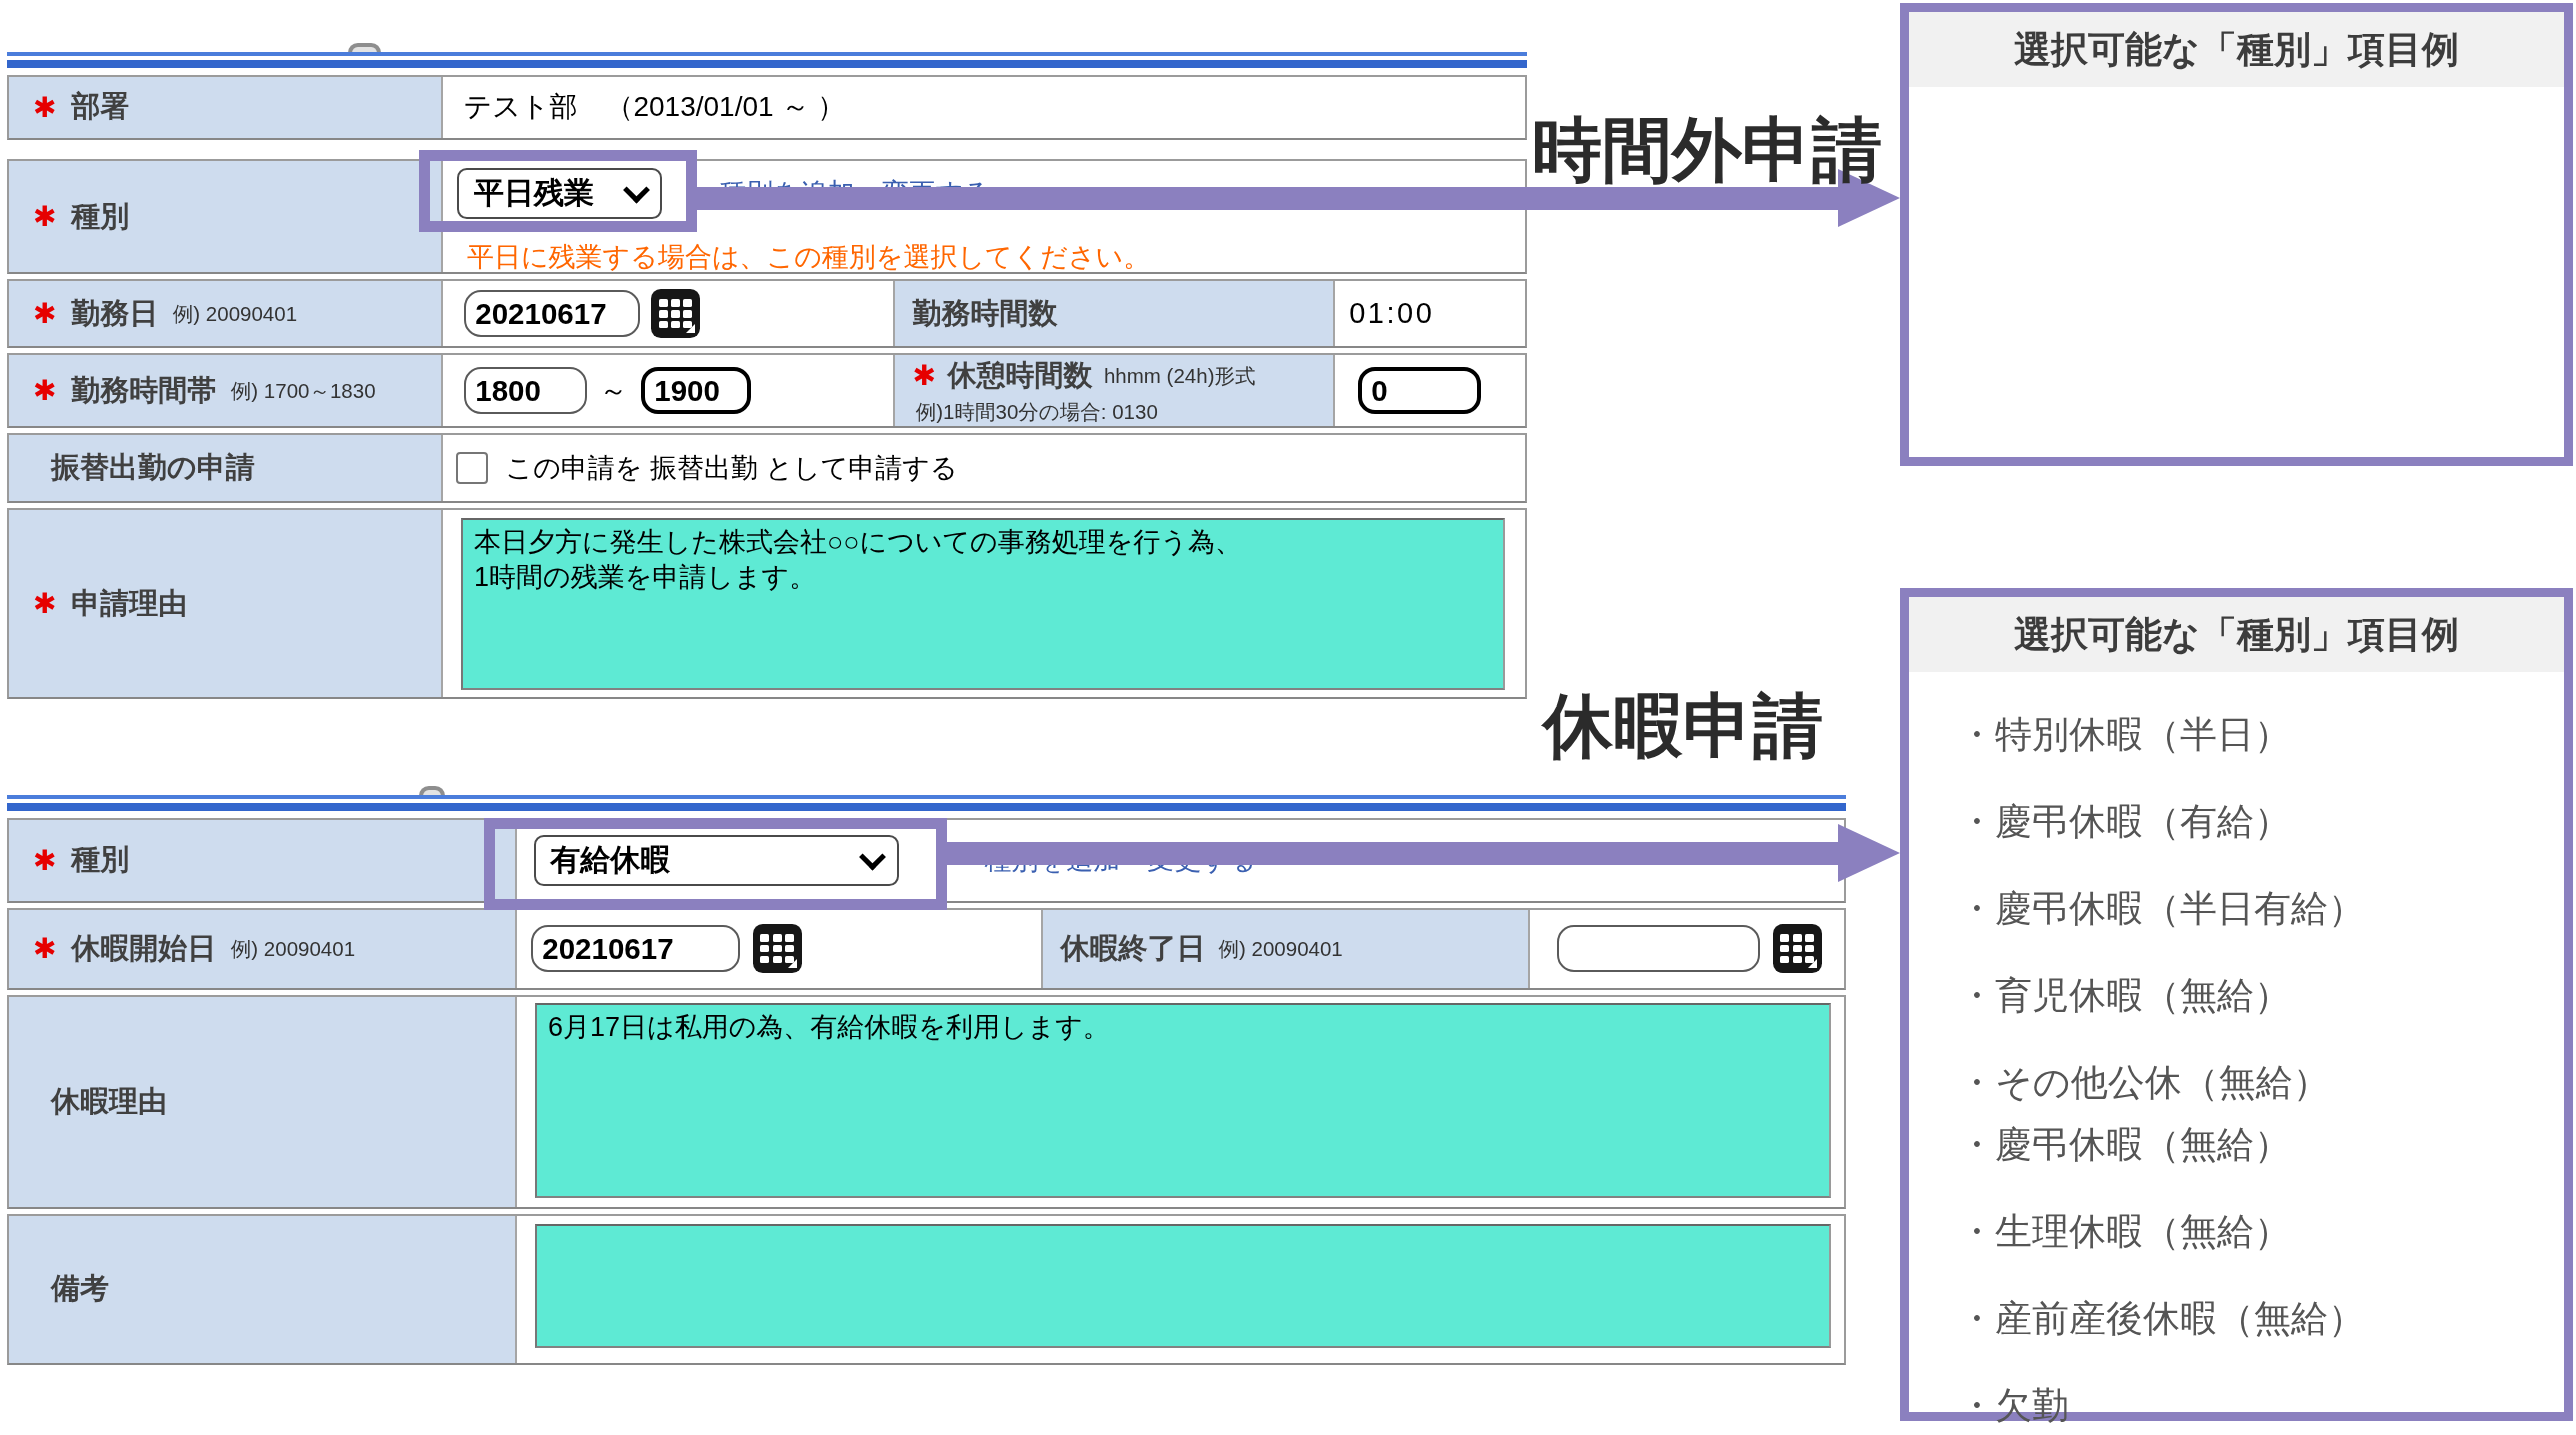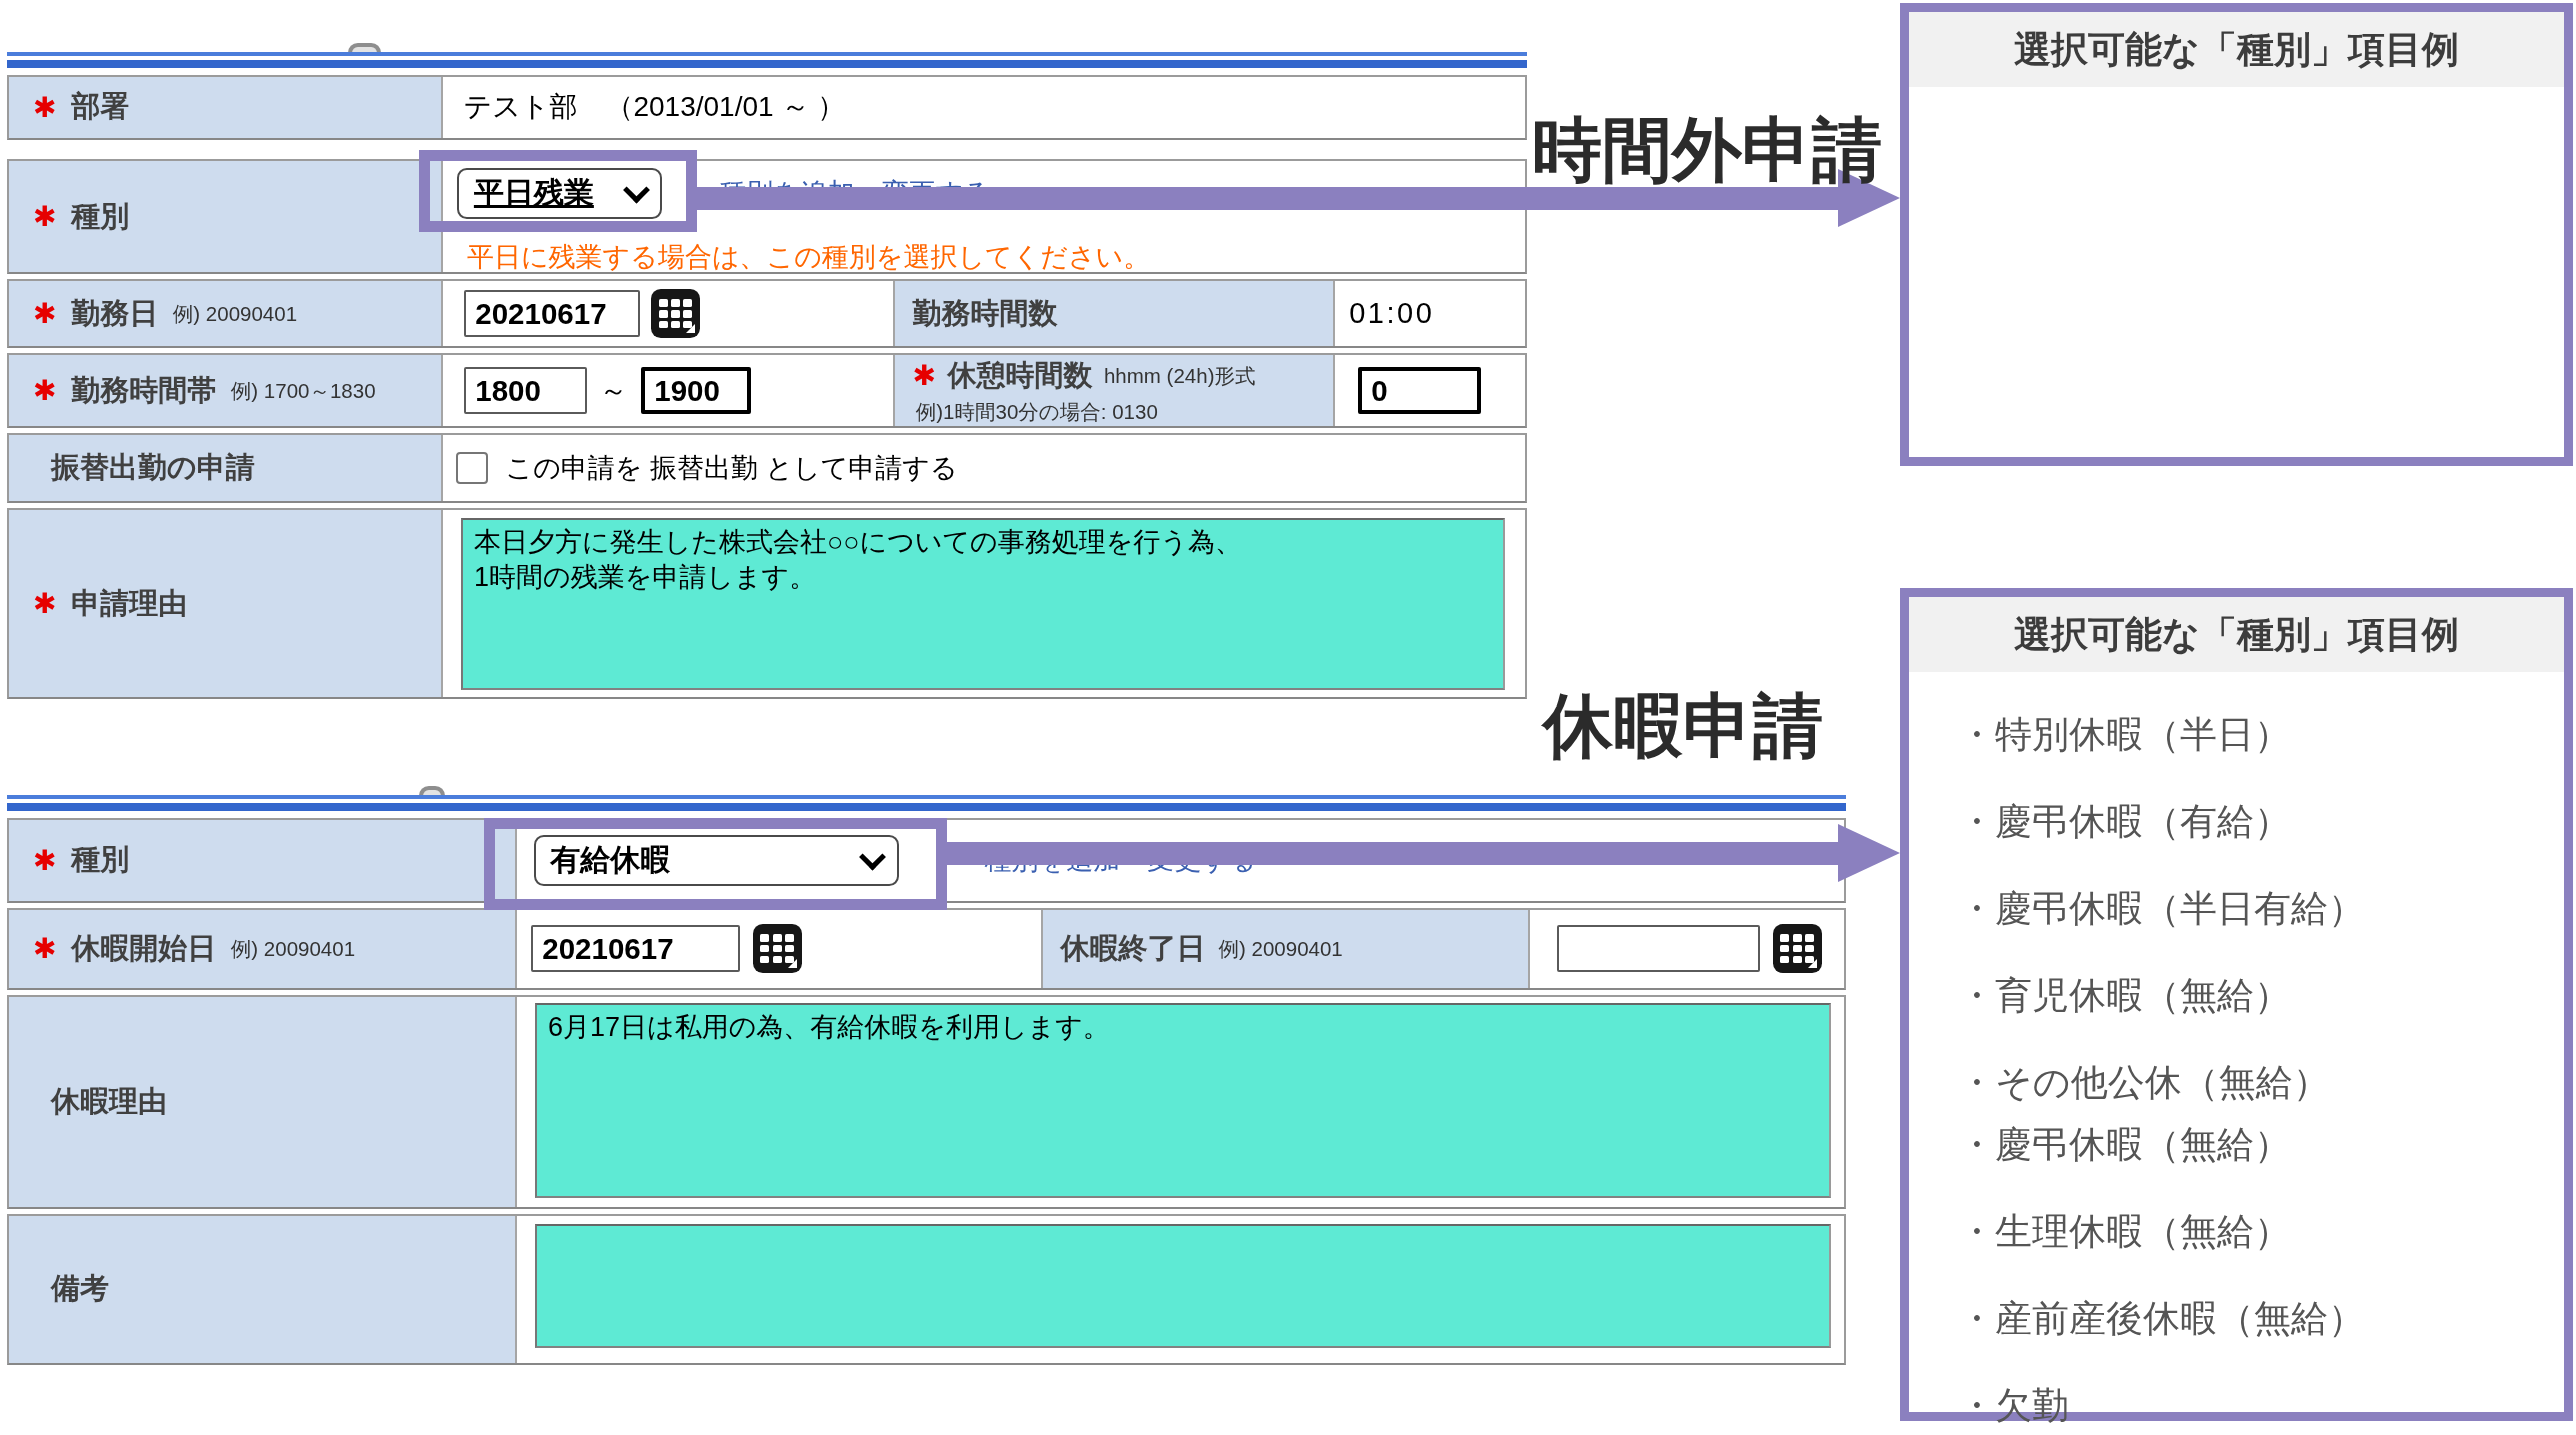--- a/index.html
+++ b/index.html
@@ -28,21 +28,21 @@
   .hint{font-size:20.5px;color:#333;white-space:nowrap;}
   .c{display:flex;align-items:center;box-sizing:border-box;}
   .cflex{flex:1;}
 
   
   .r-h80{height:65px;}  .r-h140{height:115px;} .r-h84{height:69px;}
   .r-h92{height:75px;}  .r-h86{height:70px;}  .r-h234{height:191px;}
   .r-h104{height:85px;}.r-h100{height:82px;}.r-h262{height:214px;}.r-h184{height:151px;}
 
   
-  .inp{height:47px;border:2.5px solid #5a5a5a;border-radius:2px;background:#fff;
+  .inp{height:47px;border:2.5px solid #5a5a5a;border-radius:17px;background:#fff;
        font-family:"Liberation Sans","DejaVu Sans",sans-serif;font-weight:600;font-size:29.5px;
        padding:0 9.8px;box-sizing:border-box;color:#000;}
   .focus{border:4.1px solid #000;}
   .dd{height:51px;border:2.5px solid #4a4a4a;border-radius:9.8px;background:#fff;display:flex;
       align-items:center;padding:0 14.7px;font-weight:bold;font-size:30px;box-sizing:border-box;}
   .chev{margin-left:auto;width:14px;height:14px;border-right:5.7px solid #000;
         border-bottom:5.7px solid #000;transform:rotate(45deg) translate(-2.5px,-2.5px);flex:none;}
   .lnk{font-size:27px;color:#3a5fb0;white-space:nowrap;}
   .note{font-size:27px;color:#ff6600;white-space:nowrap;}
   .cal{width:49px;height:49px;background:#161616;border-radius:9.8px;display:inline-flex;
@@ -107,21 +107,21 @@
           <span class="val" style="letter-spacing:0;font-size:28px;">テスト部　（2013/01/01 ～ ）</span>
         </div>
       </div>
 
       <div class="row r-h140">
         <div class="lbl">
           <span class="req">✱</span>
           <span class="lblname">種別</span>
         </div>
         <div class="cflex" style="padding:6.5px 0 0 14.7px;">
-          <div style="display:flex;align-items:center;text-decoration:underline;">
+          <div style="display:flex;align-items:center;">
             <div class="dd" style="width:205px;">
               <span>平日残業</span>
               <span class="chev"></span>
             </div>
             <span class="lnk" style="margin-left:57px;">種別を追加・変更する</span>
           </div>
           <div class="note" style="margin:19.6px 0 0 9.8px;">平日に残業する場合は、この種別を選択してください。</div>
         </div>
       </div>
 

